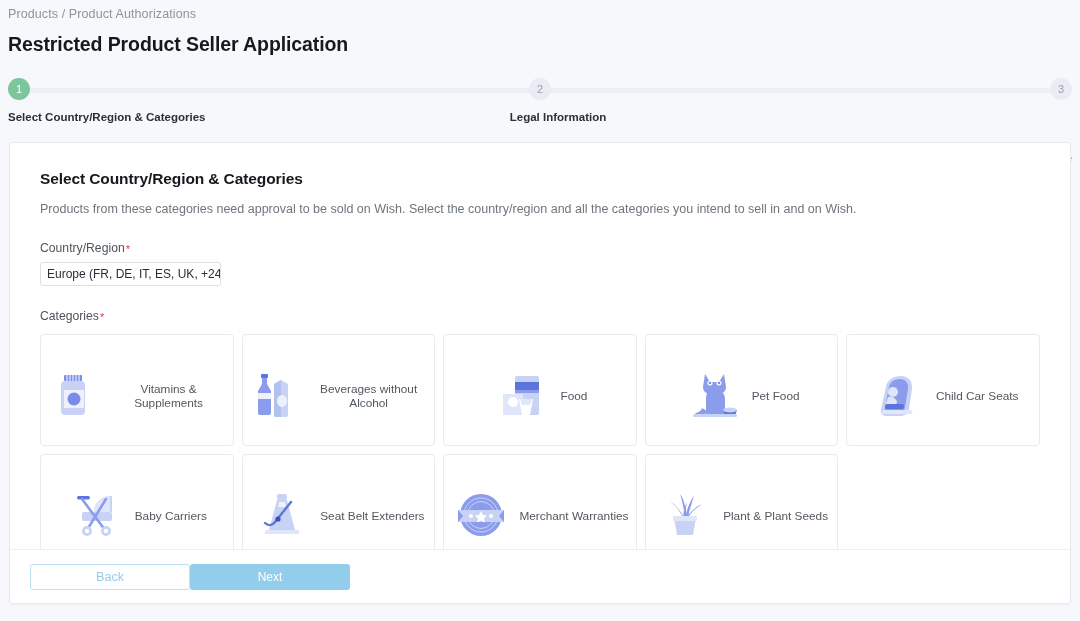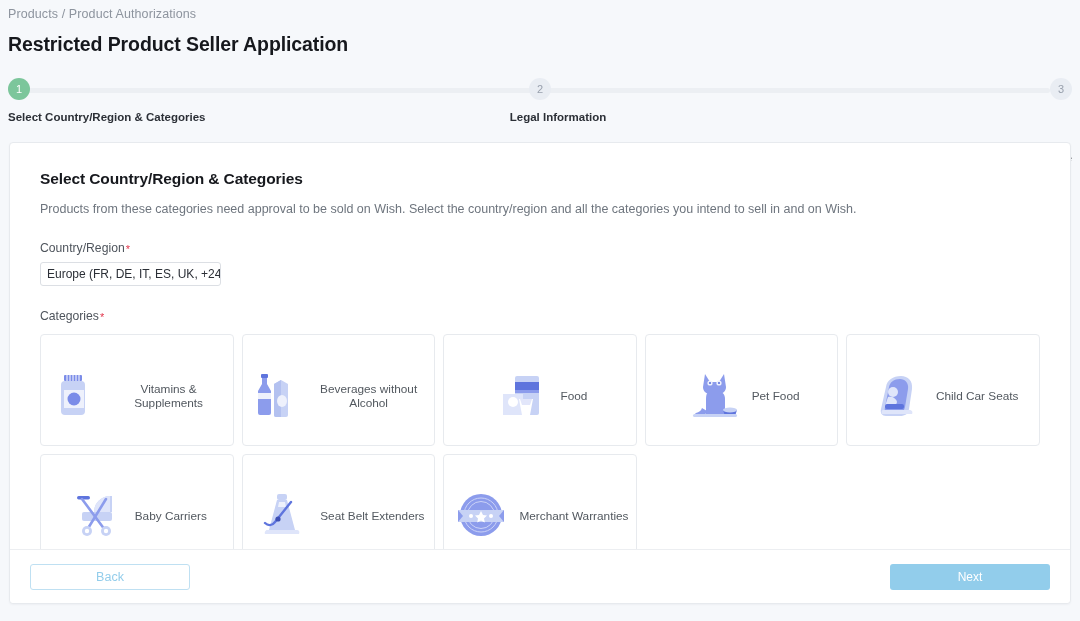--- a/index.html
+++ b/index.html
@@ -201,21 +201,21 @@
   
   .card-footer {
     position: absolute;
     left: 0;
     right: 0;
     bottom: 0;
     height: 54px;
     border-top: 1px solid #eceef1;
     display: flex;
     align-items: center;
-    justify-content: space-between;
+    justify-content: flex-start;
     padding: 0 20px;
     background: #ffffff;
     border-radius: 0 0 4px 4px;
   }
 
   .btn-back {
     width: 160px;
     height: 26px;
     border: 1px solid #bfe0f2;
     border-radius: 3px;
@@ -411,20 +411,36 @@
               <path d="M6 24l5 6-5 6z" fill="#8c9cec"></path>
               <path d="M52 24l-5 6 5 6z" fill="#8c9cec"></path>
               <path d="M29 25l2 4 4 .5-3 3 .8 4-3.8-2-3.8 2 .8-4-3-3 4-.5z" fill="#ffffff"></path>
               <circle cx="19" cy="30" r="2" fill="#ffffff"></circle>
               <circle cx="39" cy="30" r="2" fill="#ffffff"></circle>
             </svg>
           </div>
           <div class="cat-label">Merchant Warranties</div>
         </div>
 
+        <div class="cat-card">
+          <div class="cat-icon">
+            <svg width="58" height="58" viewBox="0 0 58 58">
+              <g fill="#8c9cec">
+                <path d="M29 32c-1-10-3-18-5-24 4 5 6 14 7 24z"></path>
+                <path d="M29 32c2-9 5-17 9-22-2 7-5 14-6 22z"></path>
+                <path d="M28 32c-4-8-9-14-14-17 6 5 10 10 13 17z"></path>
+                <path d="M30 32c5-7 11-12 16-14-6 4-11 8-14 14z"></path>
+                <path d="M29 33c0-6 1-12 2-17-3 6-4 12-4 17z"></path>
+              </g>
+              <path d="M18 32h22l-3 17H21z" fill="#c7d2f5"></path>
+              <rect x="17" y="30" width="24" height="5" rx="1.5" fill="#dfe5fa"></rect>
+            </svg>
+          </div>
+          <div class="cat-label">Plant &amp; Plant Seeds</div>
+        </div>
 
       </div>
     </div>
 
     <div class="card-footer">
       <button class="btn-back">Back</button>
       <button class="btn-next">Next</button>
     </div>
   </div>
 

